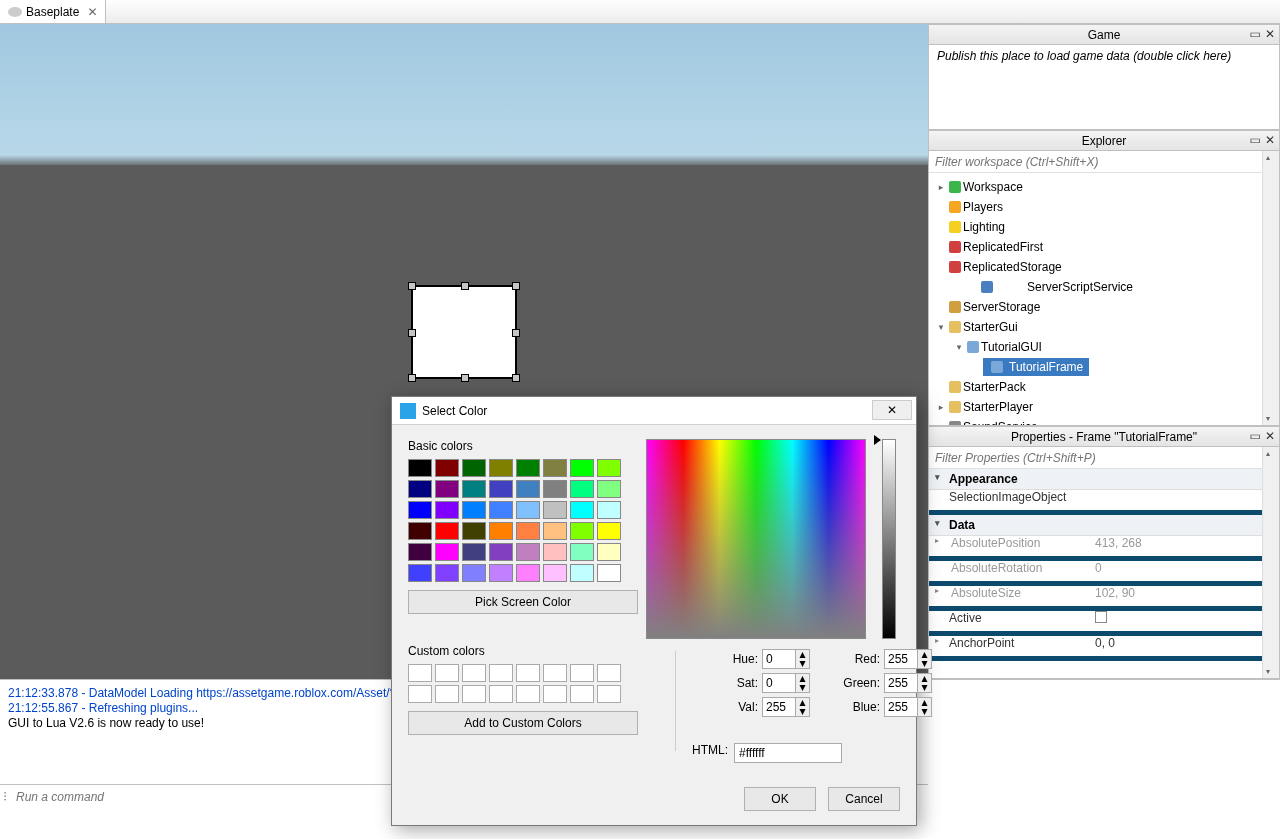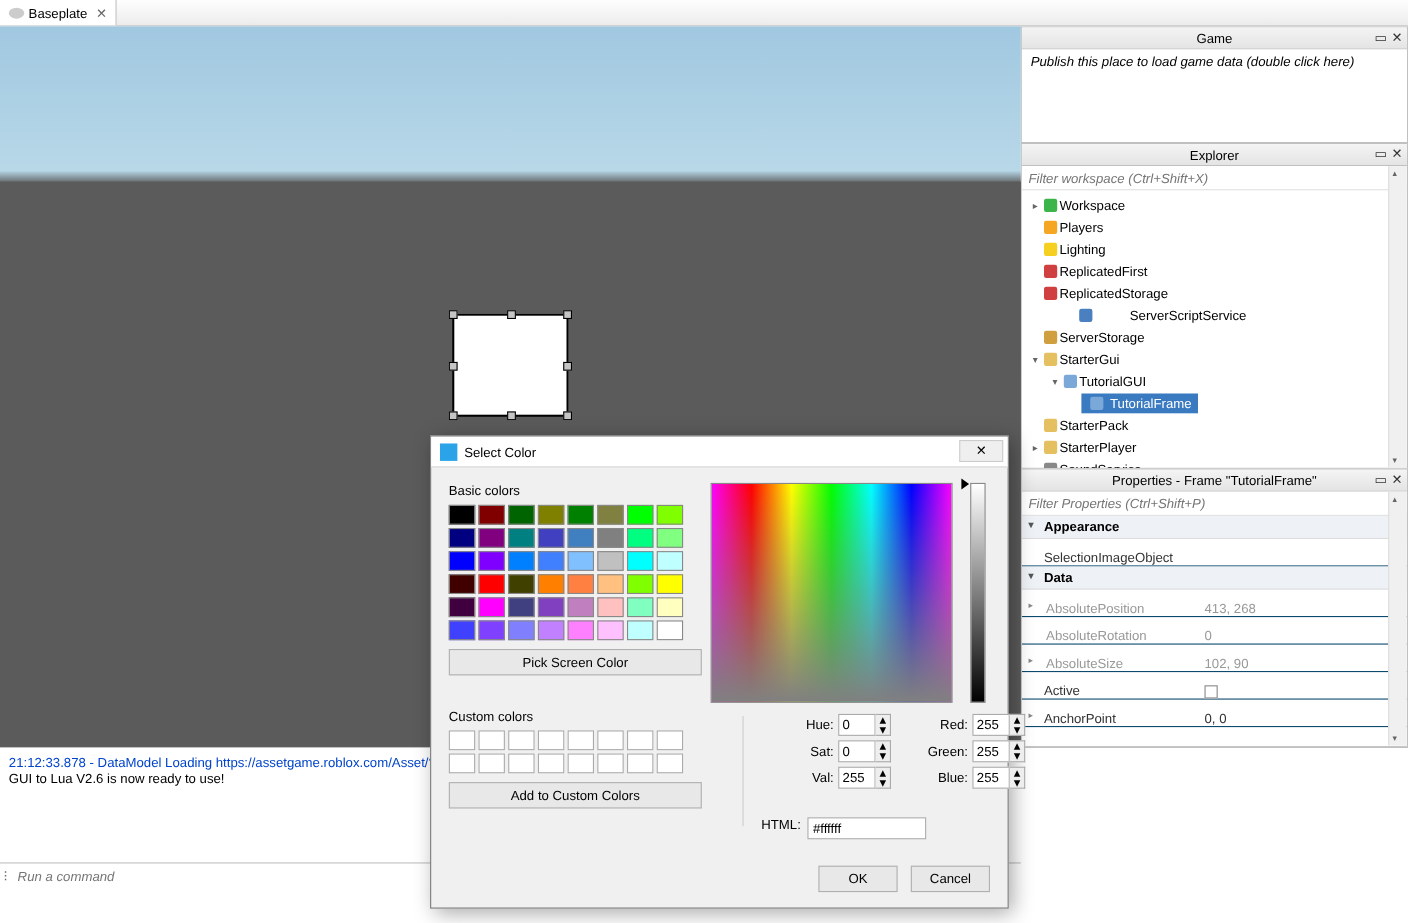--- a/index.html
+++ b/index.html
@@ -32,21 +32,21 @@
   .tree { font-size: 12px; padding: 4px 0; overflow-y:auto; height: calc(100% - 22px); }
   .tree-row { display:flex; align-items:center; height:20px; padding-left: 6px; white-space:nowrap; }
   .expander { width:12px; color:#666; text-align:center; font-size:9px;}
   .tree-row.selected { }
   .tree-row .sel-pill{ background:#3a7ac0; color:#fff; padding:1px 6px; display:inline-flex; align-items:center; gap:4px; }
   
   
   .props { height: calc(100% - 22px); overflow-y: auto; }
   .prop-group { background:#eef1f5; font-weight:bold; padding:3px 8px 3px 20px; border-bottom:1px solid #ddd; position:relative;}
   .prop-group::before{content:"▾"; position:absolute; left:6px; font-size:9px; color:#555;}
-  .prop-row { display:flex; border-bottom:1px solid #0c4a6e; height:25px; align-items:flex-end;}
+  .prop-row { display:flex; border-bottom:5px solid #0c4a6e; height:25px; align-items:flex-start;}
   .prop-name{ width:160px; padding:0 8px 0 20px; position:relative; color:#333;}
   .prop-name.readonly{ color:#999;padding-left:22px;}
   .prop-name.hasexp::before{content:"▸"; position:absolute; left:6px; font-size:8px; color:#888;}
   .prop-val{ flex:1; padding:0 6px; color:#333; display:flex; align-items:center; gap:4px;}
   .prop-val.readonly{ color:#999;}
   .swatch { width:12px; height:12px; border:1px solid #888; display:inline-block;}
 
   
   .output { height: 105px; border-top: 1px solid #c0c0c0; padding: 6px 8px; font-size: 12px; line-height: 15px; overflow:hidden;}
   .output .line { color:#0044cc;}
@@ -299,20 +299,21 @@
             </div>
           </div>
         <div class="scrollv"></div>
       </div>
     </div>
   </div>
 </div>
 
 <div class="output" id="output">
     <div class="line">21:12:33.878 - DataModel Loading https://assetgame.roblox.com/Asset/?id=</div>
+    <div class="line">21:12:55.867 - Refreshing plugins...</div>
     <div class="">GUI to Lua V2.6 is now ready to use!</div>
   </div>
 
 <div style="display:flex; width:1280px;">
   <div class="command-bar">
     <div class="prompt">⫶</div>
     <input placeholder="Run a command" style="">
   </div>
 </div>
 

